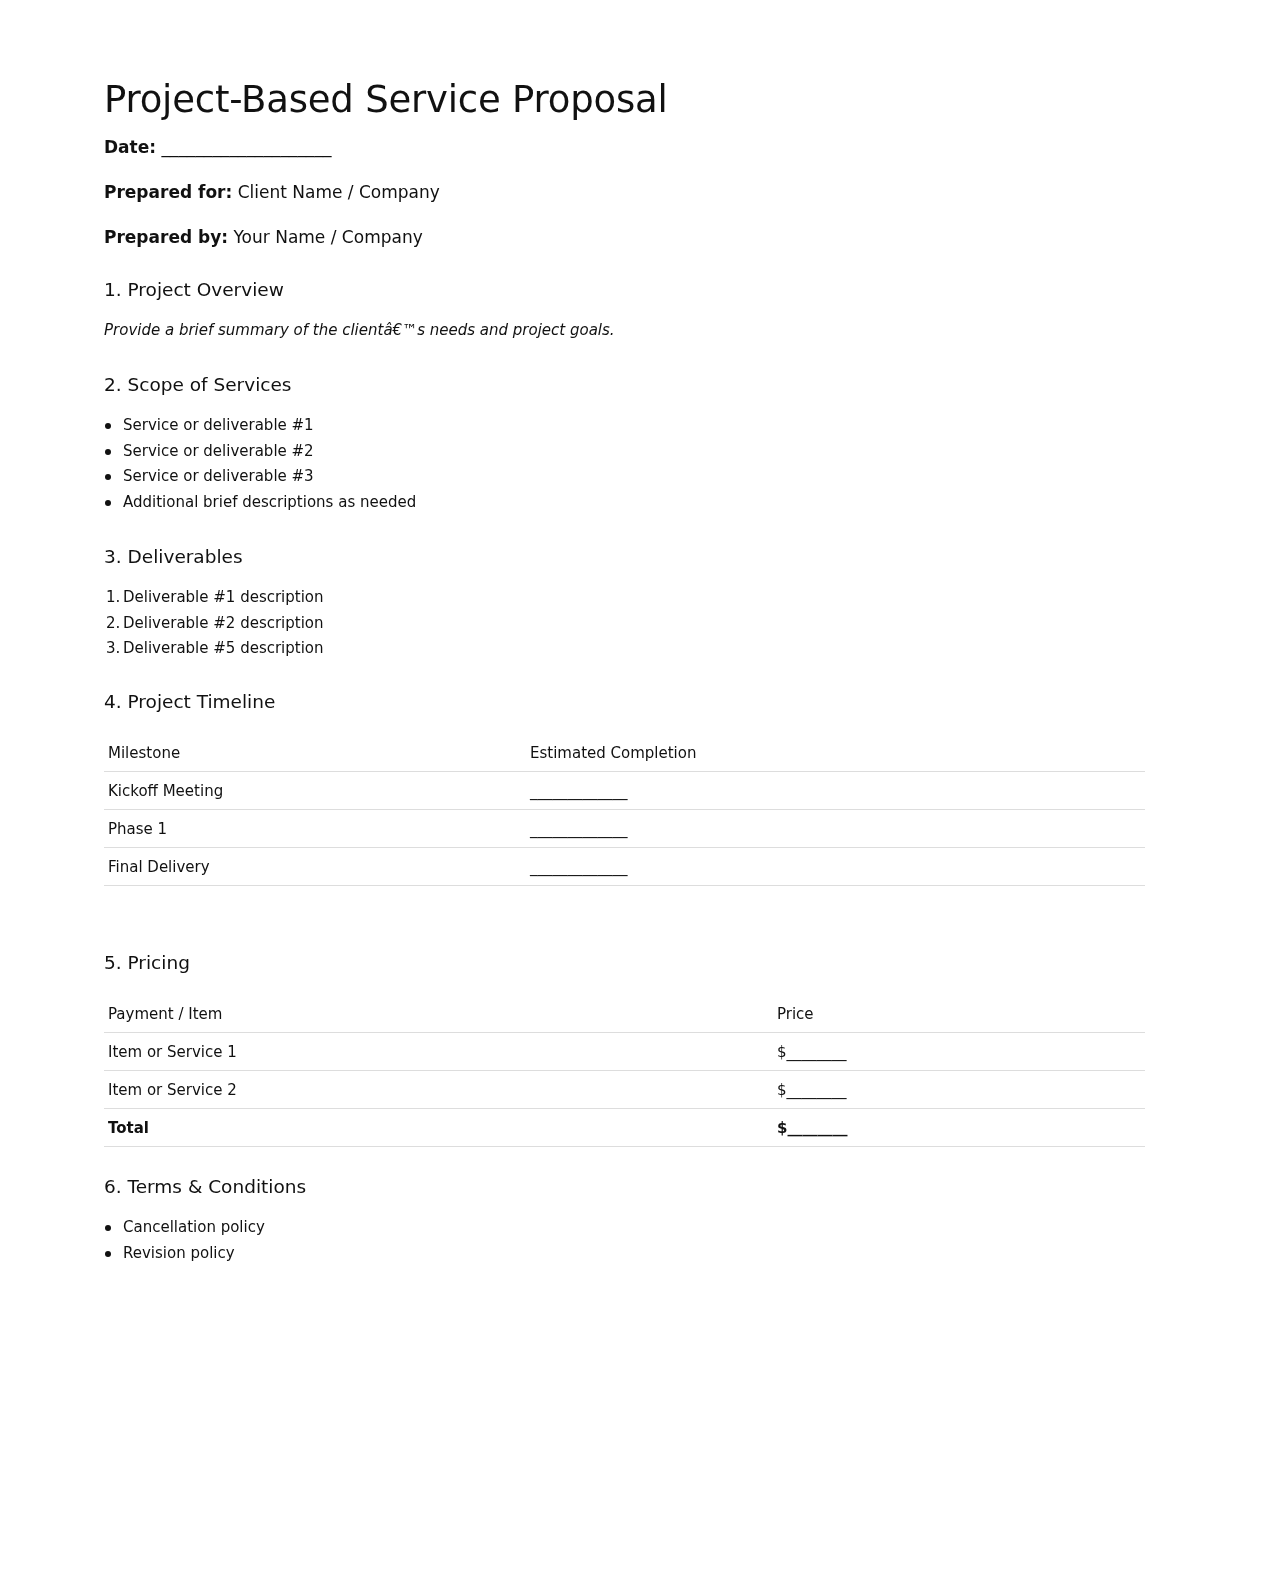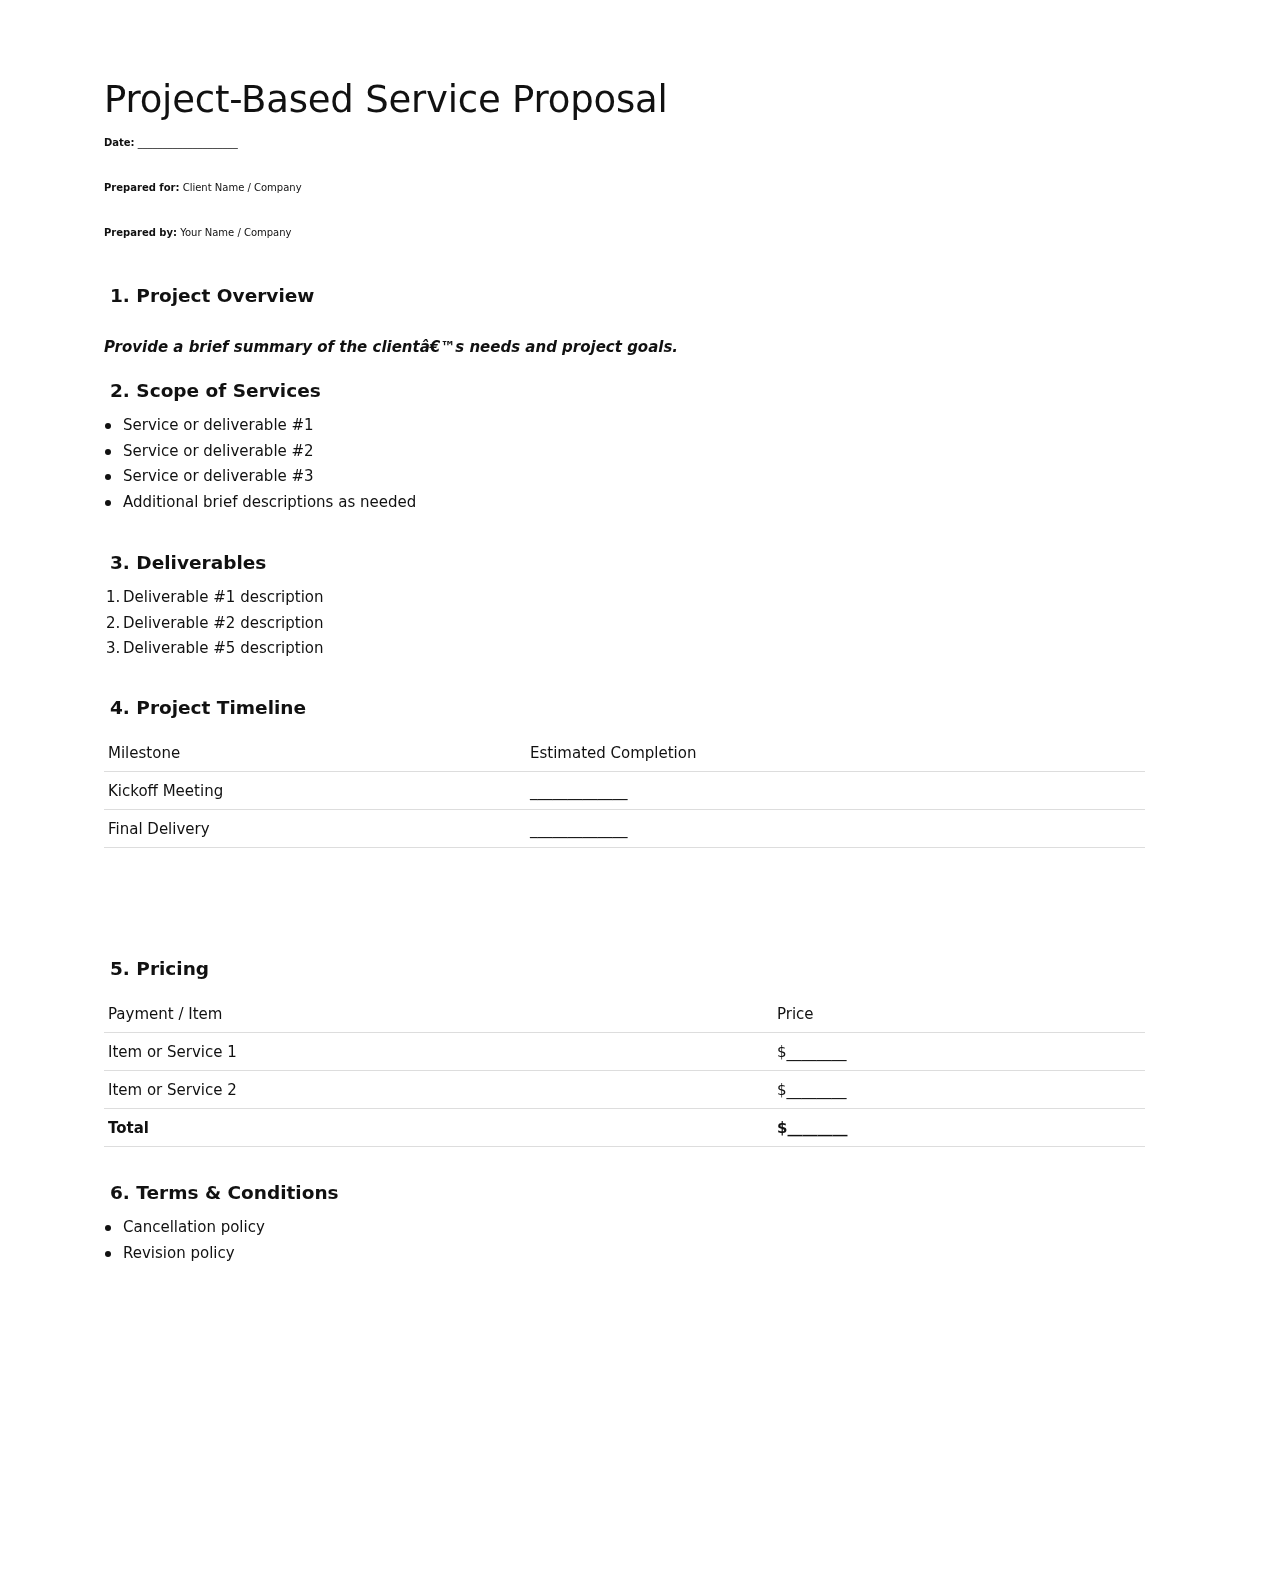--- a/index.html
+++ b/index.html
@@ -25,30 +25,30 @@
       margin: 0;
       position: absolute;
       top: 78px;
       left: 0;
       letter-spacing: -0.2px;
       white-space: nowrap;
     }
     .meta {
       position: absolute;
       left: 0;
-      font-size: 10px;
+      font-size: 17px;
       white-space: nowrap;
     }
     .meta b { font-weight: 700; }
     h2 {
       position: absolute;
       left: 0;
-      margin: 6px;
+      margin: 0;
       font-size: 18.5px;
-      font-weight: 700;
+      font-weight: 400;
       white-space: nowrap;
     }
     .italic {
       position: absolute;
       left: 0;
       font-style: italic;
       font-size: 15px;
       white-space: nowrap;
     }
     ul, ol {
@@ -113,21 +113,21 @@
     <b>Prepared for:</b>
     <span>Client Name / Company</span>
   </div>
 
   <div class="meta" style="top:227px;">
     <b>Prepared by:</b>
     <span>Your Name / Company</span>
   </div>
 
   <h2 style="top:279px;">1. Project Overview</h2>
-  <div class="italic" style="top:338px;font-weight:bold;">Provide a brief summary of the clientâ€™s needs and project goals.</div>
+  <div class="italic" style="top:321px;">Provide a brief summary of the clientâ€™s needs and project goals.</div>
 
   <h2 style="top:374px;">2. Scope of Services</h2>
   <ul style="top:413px;">
     <li><span class="bullet"></span><span>Service or deliverable #1</span></li>
     <li><span class="bullet"></span><span>Service or deliverable #2</span></li>
     <li><span class="bullet"></span><span>Service or deliverable #3</span></li>
     <li><span class="bullet"></span><span>Additional brief descriptions as needed</span></li>
   </ul>
 
   <h2 style="top:546px;">3. Deliverables</h2>
@@ -148,20 +148,24 @@
         <th>Milestone</th>
         <th>Estimated Completion</th>
       </tr>
     </thead>
     <tbody>
       <tr>
         <td>Kickoff Meeting</td>
         <td>_____________</td>
       </tr>
       <tr>
+        <td>Phase 1</td>
+        <td>_____________</td>
+      </tr>
+      <tr>
         <td>Final Delivery</td>
         <td>_____________</td>
       </tr>
     </tbody>
   </table>
 
   <h2 style="top:952px;">5. Pricing</h2>
   <table style="top:995px;">
     <colgroup>
         <col style="width:669px;">

